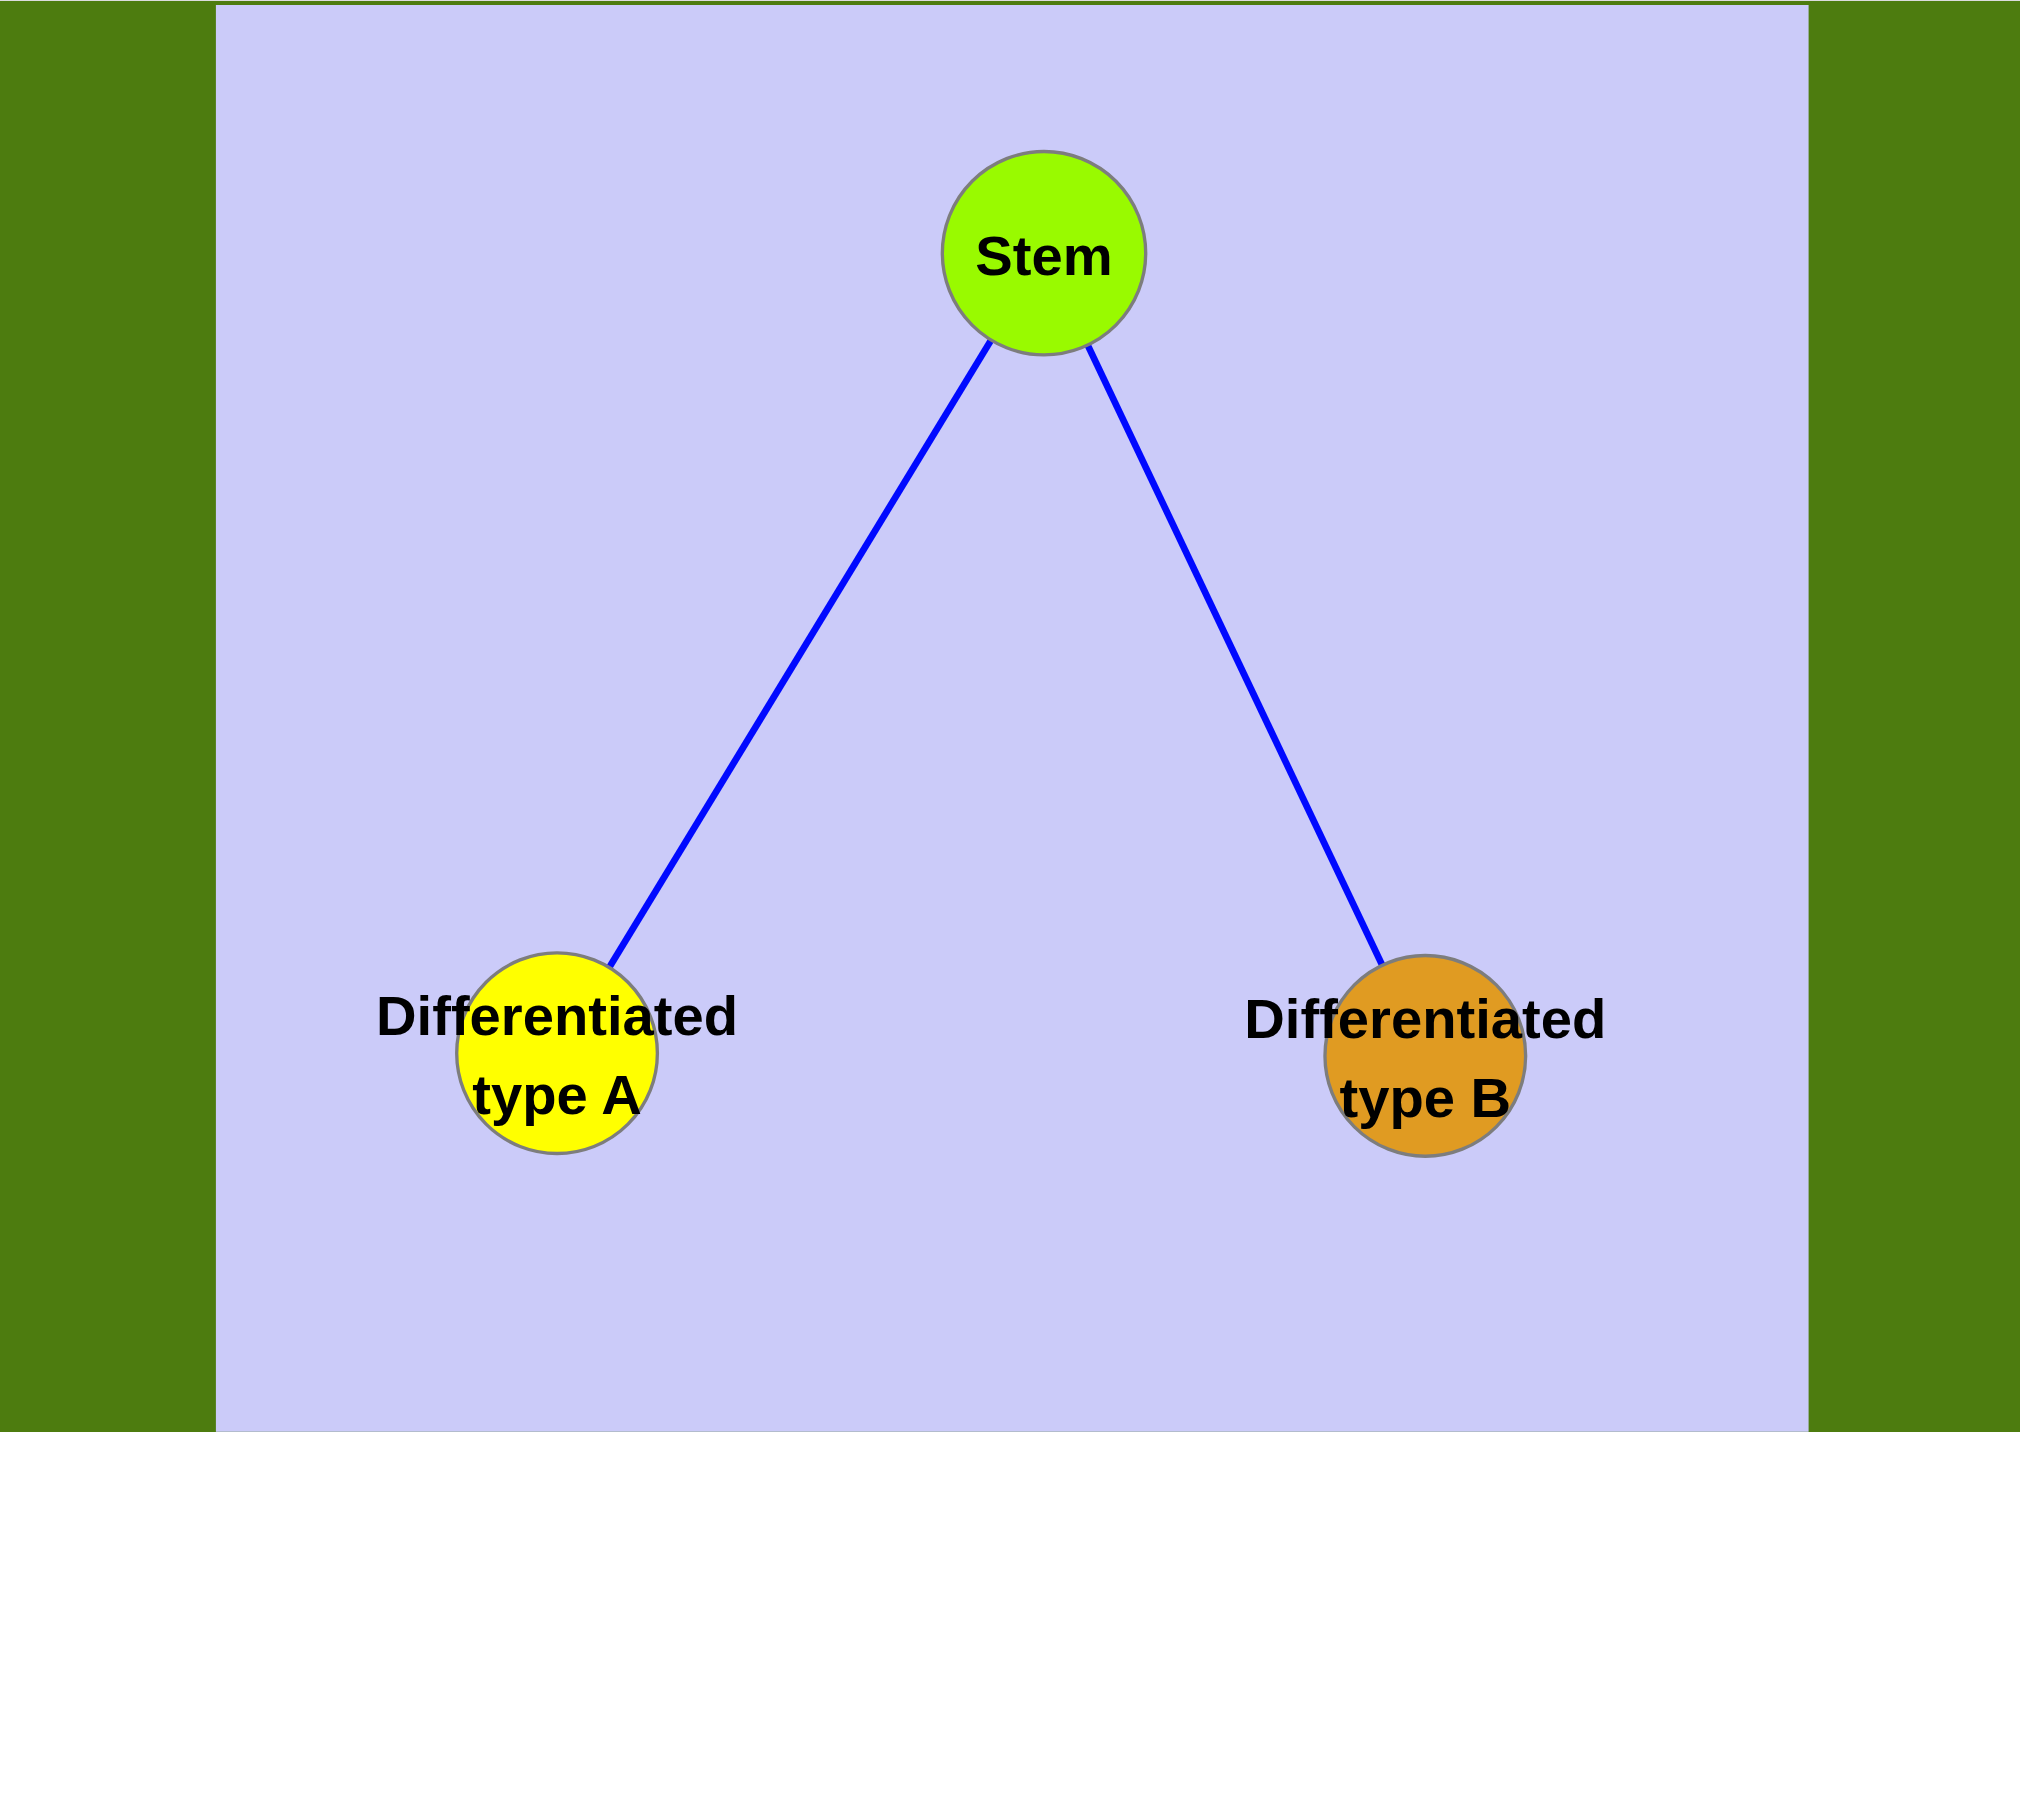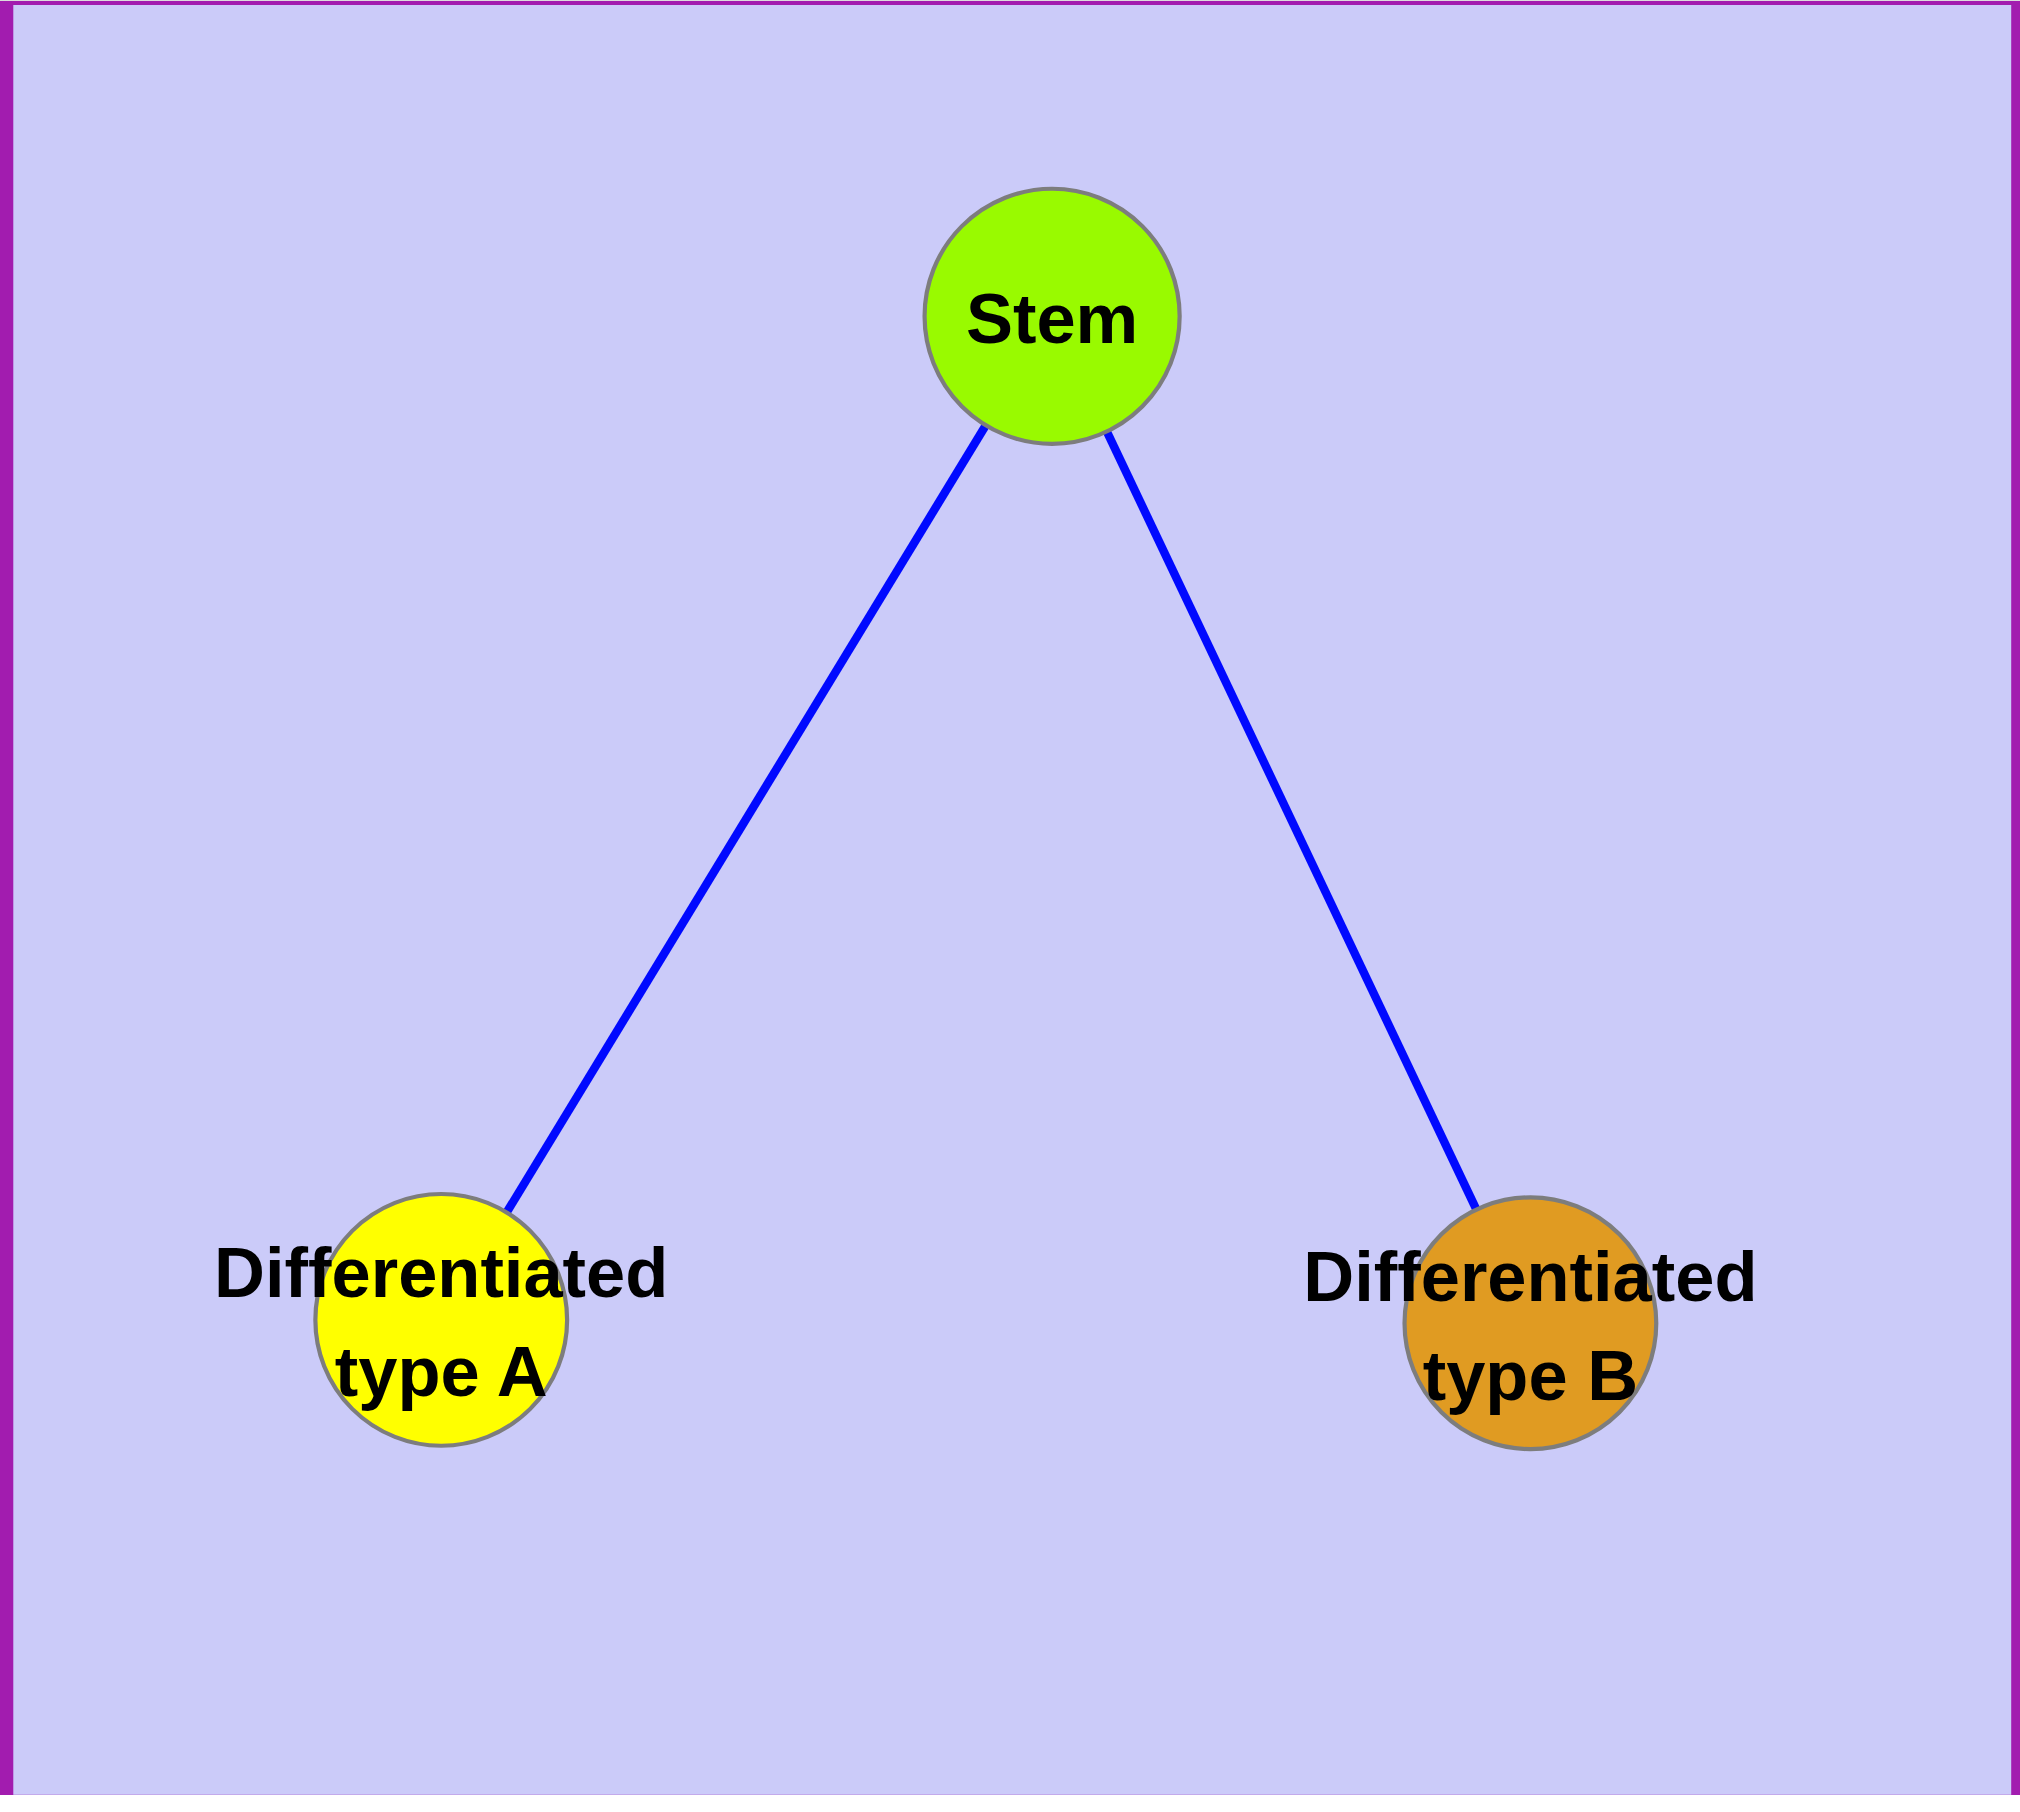--- a/index.html
+++ b/index.html
@@ -4,22 +4,22 @@
 <style>
   html, body {
     margin: 0;
     padding: 0;
     background: #ffffff;
     font-family: "Liberation Sans", sans-serif;
   }
   .page {
     position: relative;
     width: 2021px;
-    height: 1795px;
-    background: #a21caf;
+    height: 1432px;
+    background: #4d7c0f;
     border-top: 0.8px solid #dcdcdc;
     box-sizing: border-box;
     overflow: hidden;
   }
   .plot-area {
     position: absolute;
     left: 2.5px;
     top: 4.2px;
     right: 0;
     bottom: 0;

